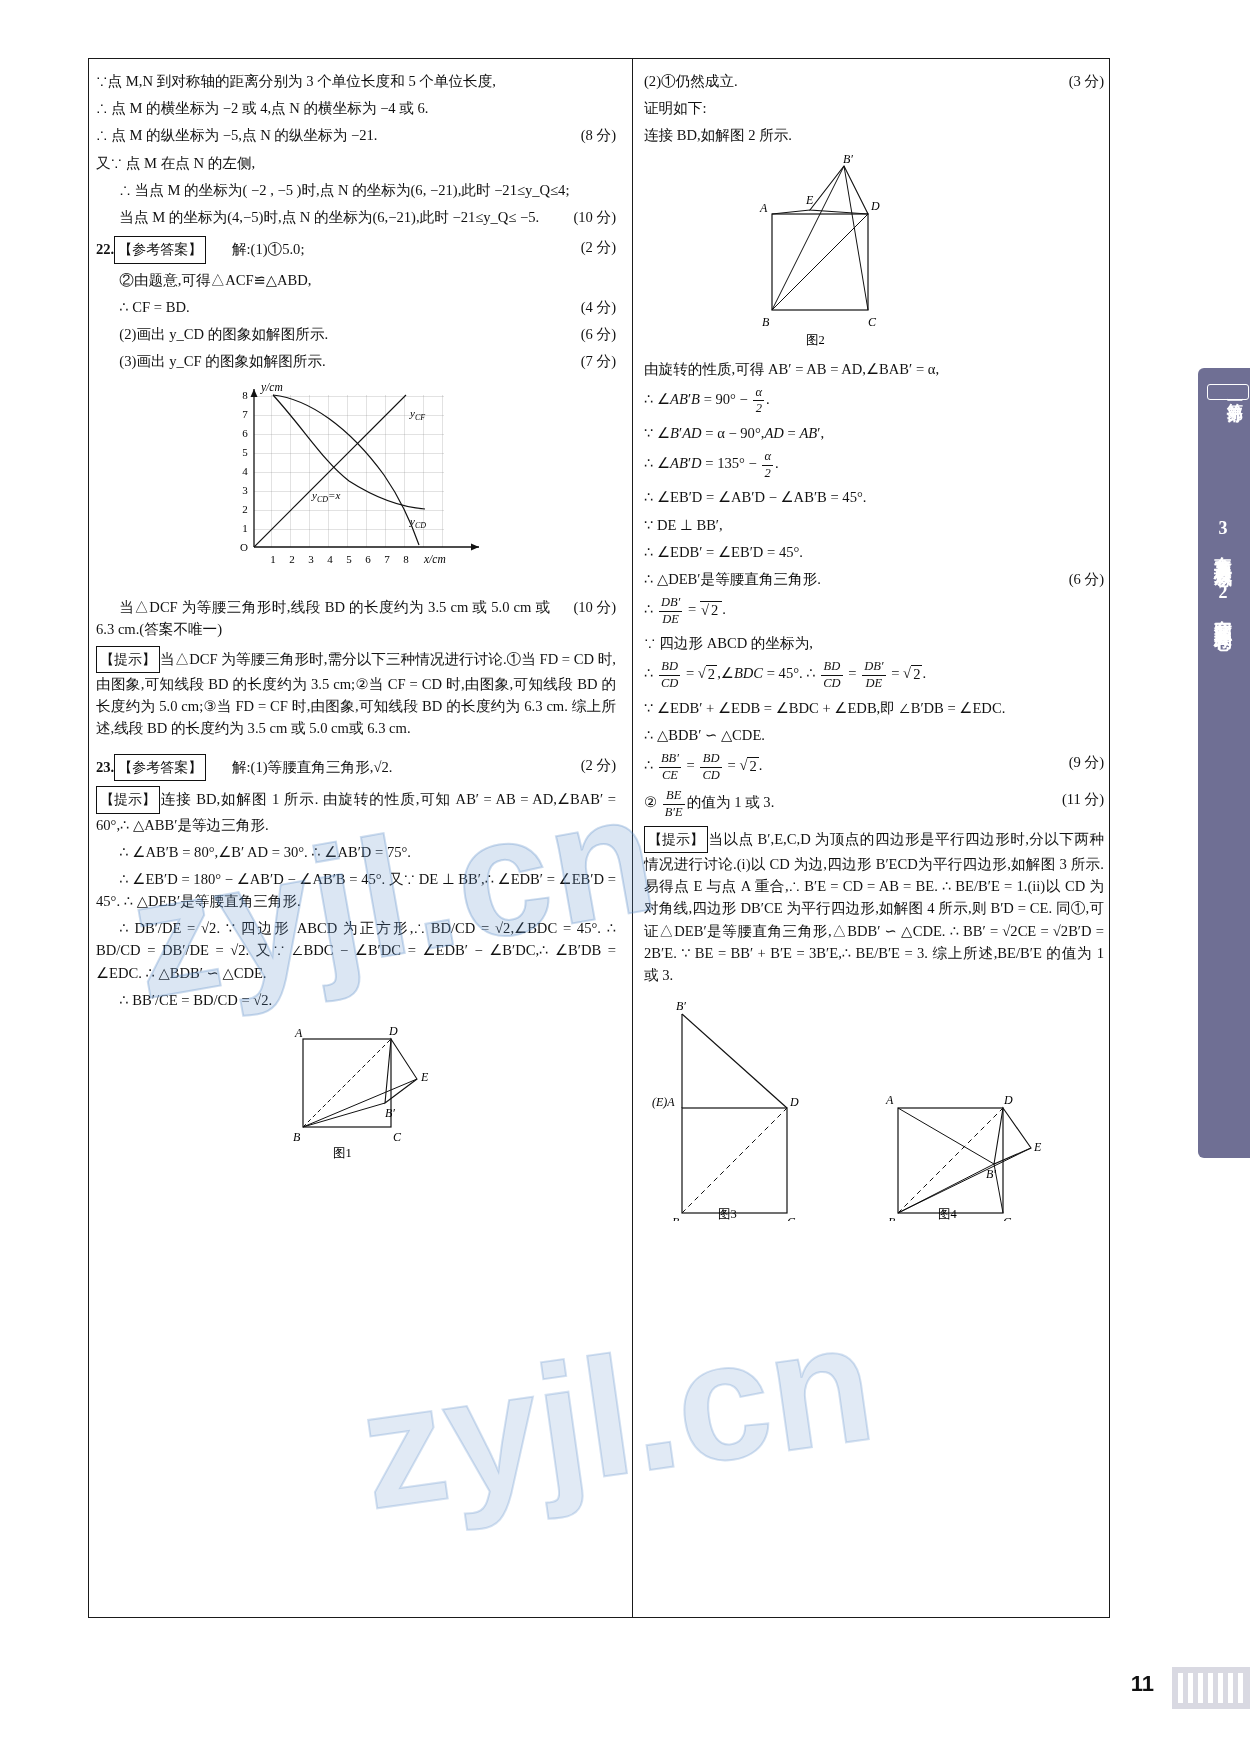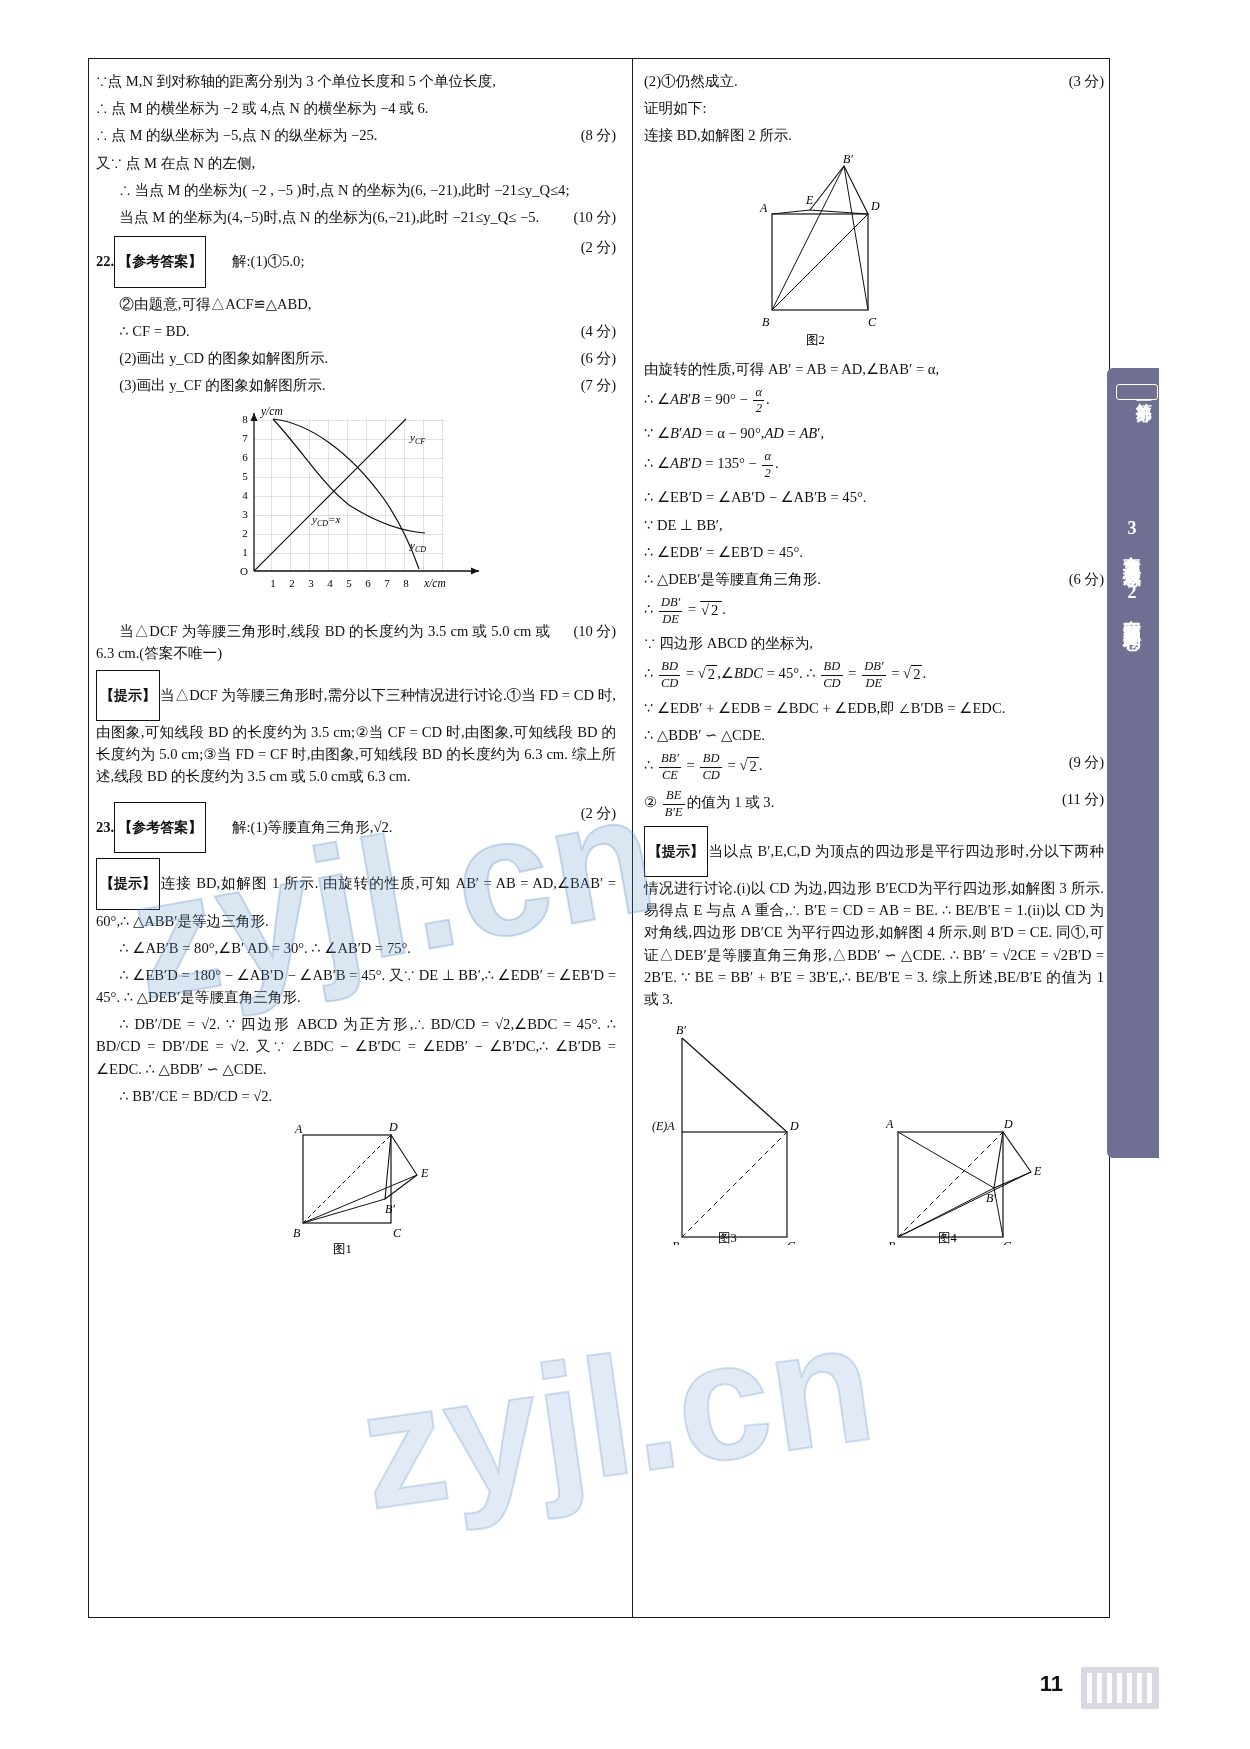--- a/index.html
+++ b/index.html
@@ -5,21 +5,21 @@
   html,body{margin:0;padding:0;}
   body{
     width:1250px;height:1749px;
     background:#ffffff;
     font-family:"Liberation Serif", serif;
     color:#111;
     position:relative;
     overflow:hidden;
   }
   .page{
-    position:absolute;left:0;top:0;width:1159px;height:1749px;
+    position:absolute;left:0;top:0;width:1250px;height:1749px;
   }
   
   .frame{
     position:absolute;
     left:88px;top:58px;
     width:1022px;height:1560px;
     border:1.5px solid #1a1a1a;
     box-sizing:border-box;
   }
   .col-divider{
@@ -34,22 +34,22 @@
   .colR{
     position:absolute;left:644px;top:70px;width:460px;
   }
   p{margin:0 0 5px 0;line-height:1.52;font-size:14.6px;text-align:justify;}
   .ind{text-indent:1.6em;}
   .ind2{text-indent:0;}
   .it{font-style:italic;}
   .score{float:right;}
   .qnum{font-weight:bold;}
   .tagbox{
-    display:inline-block;border:1px solid #111;padding:16px 3px;
-    font-weight:bold;font-size:14px;line-height:1.25;
+    display:inline-block;border:1px solid #111;padding:4px 3px;
+    font-weight:normal;font-size:14px;line-height:1.25;
   }
   .frac{
     display:inline-block;vertical-align:middle;text-align:center;
     font-style:italic;margin:0 2px;
   }
   .frac .num{display:block;border-bottom:1px solid #111;padding:0 2px;font-size:12.5px;line-height:1.25;}
   .frac .den{display:block;padding:0 2px;font-size:12.5px;line-height:1.25;}
   .sqrt{border-top:1px solid #111;padding:0 2px 0 1px;}
   
   .sidetab{
@@ -112,21 +112,21 @@
 
 <div class="page">
 
   <div class="frame"></div>
   <div class="col-divider"></div>
 
   <div class="colL">
 
     <p><span class="ind2">∵点 M,N 到对称轴的距离分别为 3 个单位长度和 5 个单位长度,</span></p>
     <p><span>∴ 点 M 的横坐标为 −2 或 4,点 N 的横坐标为 −4 或 6.</span></p>
-    <p><span class="score">(8 分)</span><span>∴ 点 M 的纵坐标为 −5,点 N 的纵坐标为 −25.</span></p>
+    <p><span class="score">(8 分)</span><span>∴ 点 M 的纵坐标为 −5,点 N 的纵坐标为 −21.</span></p>
     <p><span>又∵ 点 M 在点 N 的左侧,</span></p>
     <p class="ind"><span>∴ 当点 M 的坐标为( −2 , −5 )时,点 N 的坐标为(6, −21),此时 −21≤y_Q≤4;</span></p>
     <p class="ind"><span class="score">(10 分)</span><span>当点 M 的坐标为(4,−5)时,点 N 的坐标为(6,−21),此时 −21≤y_Q≤ −5.</span></p>
 
     <p style="margin-top:8px;">
       <span class="qnum">22.</span><span class="tagbox">【参考答案】</span>
       <span style="margin-left:22px;">解:(1)①5.0;</span>
       <span class="score">(2 分)</span>
     </p>
     <p class="ind"><span>②由题意,可得△ACF≌△ABD,</span></p>

